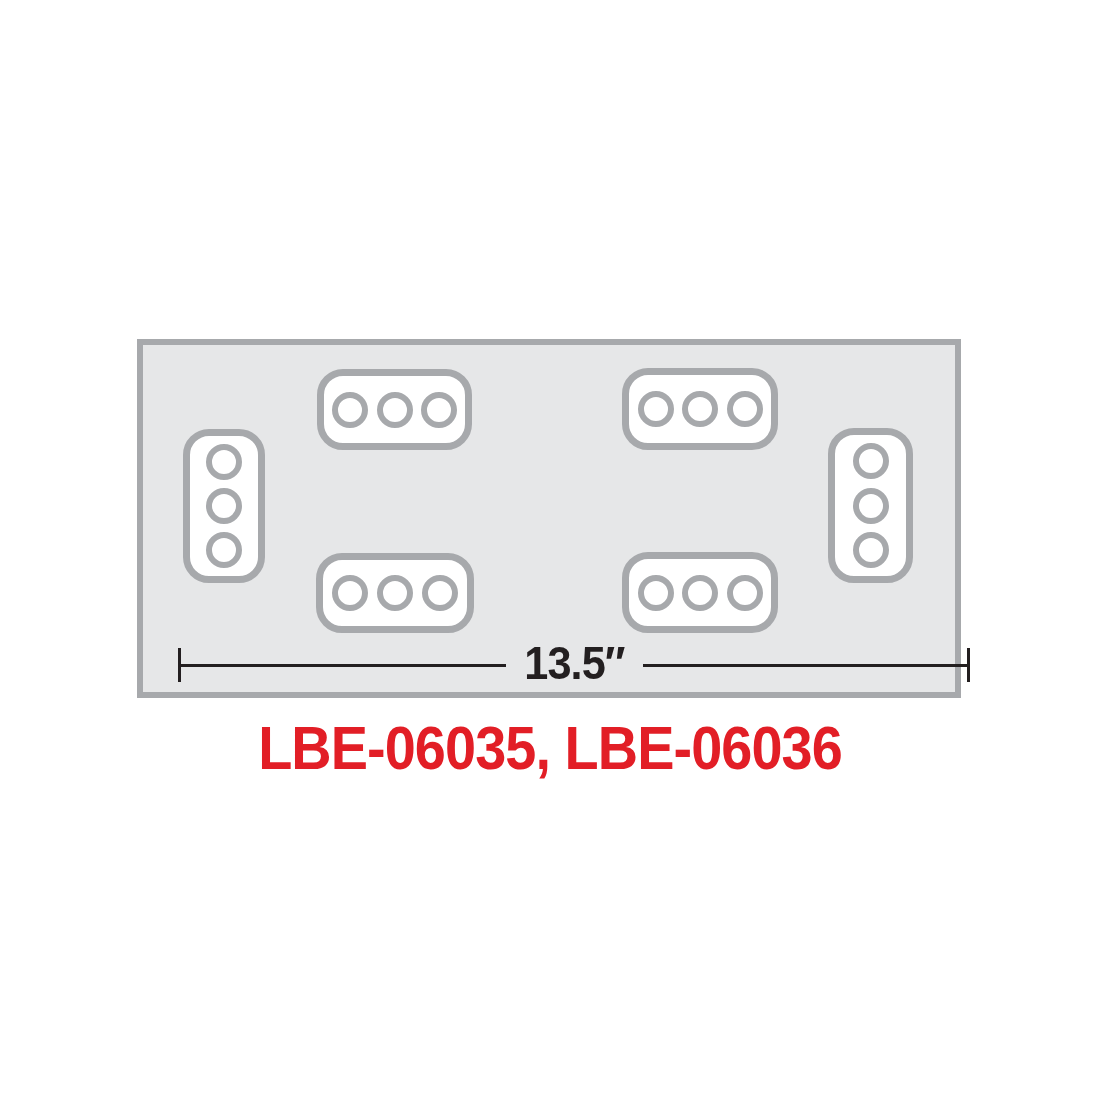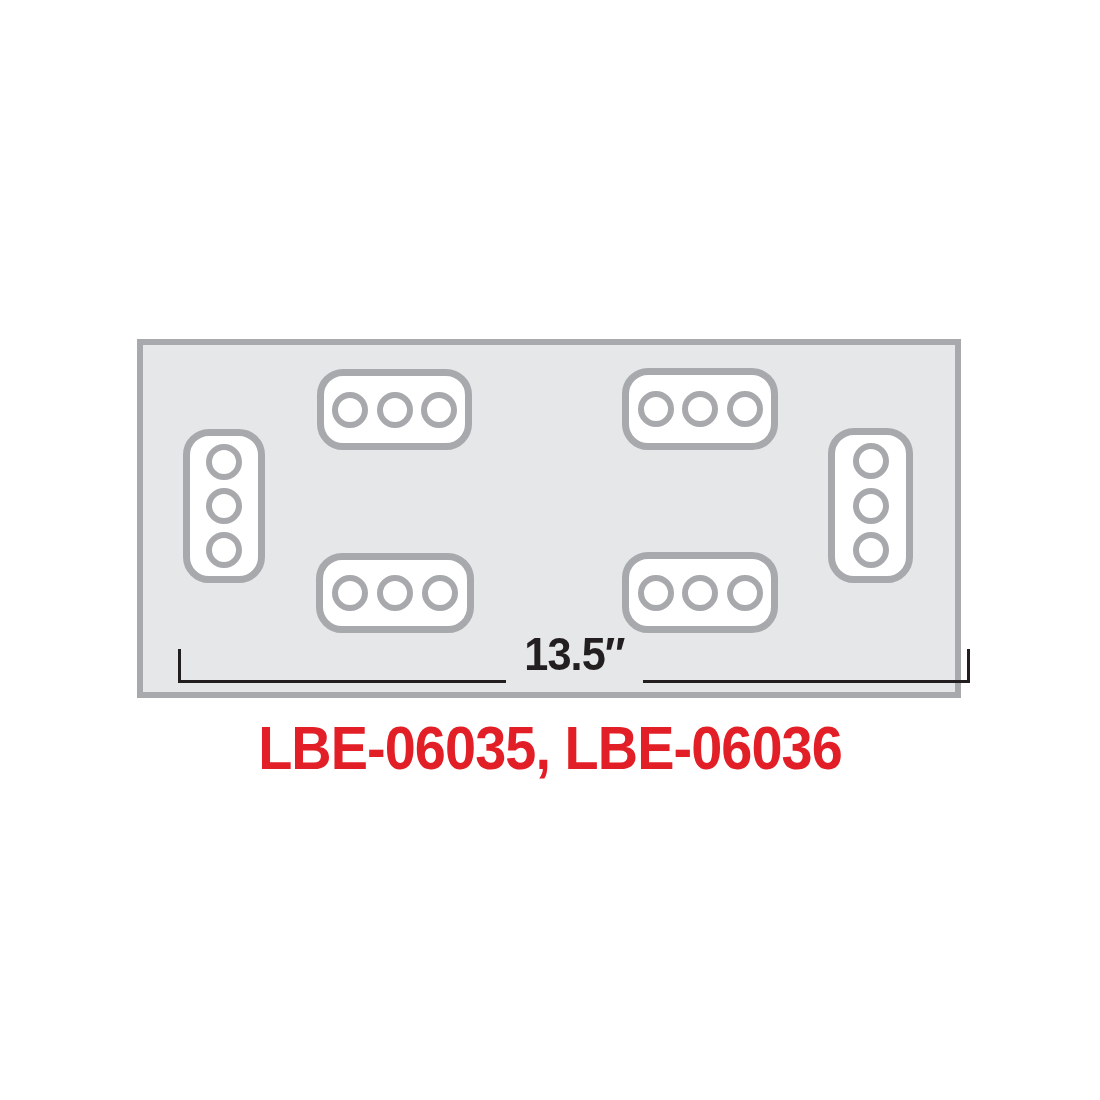--- a/index.html
+++ b/index.html
@@ -62,21 +62,21 @@
     flex: 0 0 auto;
   }
   
   .dimension {
     position: absolute;
     left: 162px;
     top: 647px;
     width: 792px;
     height: 36px;
     display: flex;
-    align-items: flex-end;
+    align-items: center;
     padding-left: 16px;
   }
   .dim-tick {
     width: 3px;
     height: 34px;
     background: var(--dimension-line);
     flex: 0 0 auto;
   }
   .dim-segment {
     height: 3px;

